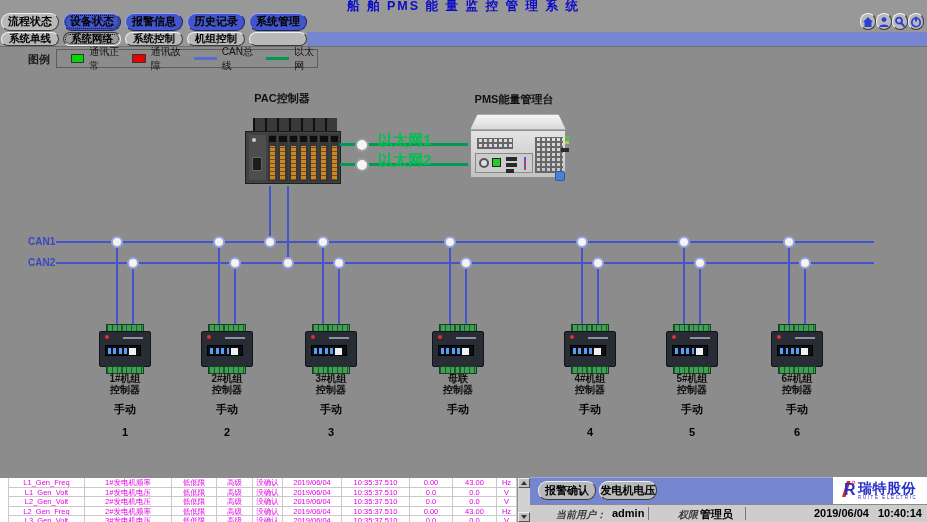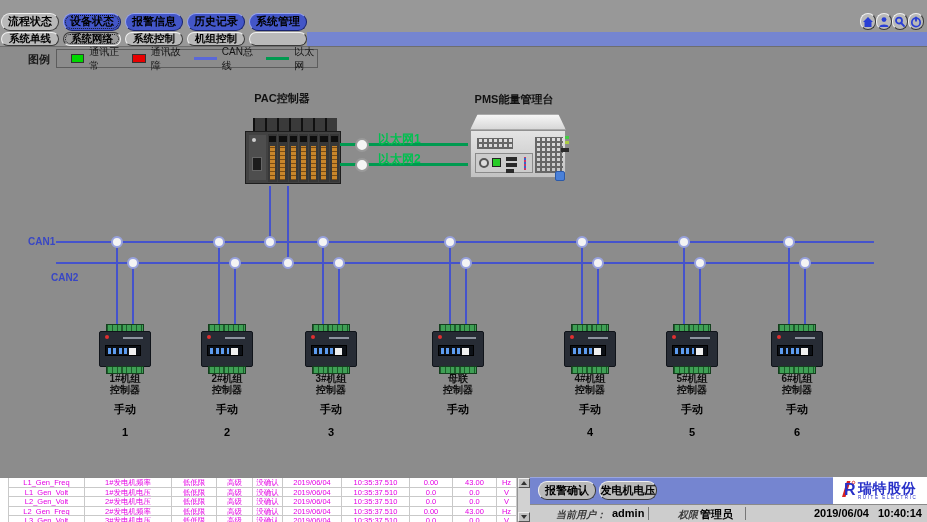--- a/index.html
+++ b/index.html
@@ -35,21 +35,21 @@
   .lg-text{font-size:10px;color:#141414;}
 
   
   .hline{position:absolute;background:#4553cc;height:2px;}
   .vline{position:absolute;background:#4553cc;width:2px;}
   .ethline{position:absolute;background:#009a50;height:3px;}
   .node{position:absolute;width:12px;height:12px;border-radius:50%;background:#f4f4f4;
         border:2px solid #98a2de;transform:translate(-50%,-50%);}
   .eth-node{width:14px;height:14px;border-color:#9a9a9a;}
   .canlabel{position:absolute;font-size:10px;font-weight:bold;color:#3947c4;}
-  .ethlabel{position:absolute;font-size:12px;font-weight:bold;color:#00c050;}
+  .ethlabel{position:absolute;font-size:15px;font-weight:bold;color:#00c050;}
   .devlabel{position:absolute;font-size:11px;font-weight:bold;color:#111;transform:translateX(-50%);white-space:nowrap;}
 
   
   #pac{position:absolute;left:245px;top:116px;width:96px;height:72px;}
   .pac-top{position:absolute;left:8px;top:2px;width:84px;height:14px;background:#242424;
            background-image:repeating-linear-gradient(90deg,#101010 0 2px,#3a3a3a 2px 12px);}
   .pac-body{position:absolute;left:0;top:15px;width:96px;height:53px;background:#424242;border:1px solid #1d1d1d;}
   .pac-psu{position:absolute;left:3px;top:3px;width:17px;height:45px;background:#4e4e4e;}
   .pac-psu-led{position:absolute;left:3px;top:3px;width:4px;height:4px;background:#cfcfcf;border-radius:50%;}
   .pac-psu-conn{position:absolute;left:3px;top:22px;width:10px;height:14px;background:#1c1c1c;border:1px solid #666;}
@@ -125,20 +125,21 @@
   .st-value{position:absolute;top:2px;font-size:11px;font-weight:bold;color:#000;}
   .st-sep{position:absolute;top:2px;width:1px;height:13px;background:#777;}
   #datetime{position:absolute;right:5px;top:2px;display:flex;gap:9px;font-size:11px;font-weight:bold;color:#000;}
 </style>
 </head>
 <body>
 
 <div id="app">
 
   <div id="topband"></div>
+  <div id="title">船 舶 PMS 能 量 监 控 管 理 系 统</div>
 
   <div class="mainbtn btn3d" style="left:1px;">流程状态</div>
   <div class="mainbtn btn3d btn-blue focus-dotted" style="left:63px;">设备状态</div>
   <div class="mainbtn btn3d btn-blue" style="left:125px;">报警信息</div>
   <div class="mainbtn btn3d btn-blue" style="left:187px;">历史记录</div>
   <div class="mainbtn btn3d btn-blue" style="left:249px;">系统管理</div>
 
   <div class="subbtn btn3d" style="left:1px;">系统单线</div>
   <div class="subbtn btn3d btn-sunken focus-dotted" style="left:63px;">系统网络</div>
   <div class="subbtn btn3d" style="left:125px;">系统控制</div>
@@ -263,21 +264,21 @@
   </div>
 
   <div class="ethline" style="left:340px;top:143px;width:128px;"></div>
   <div class="ethline" style="left:340px;top:163px;width:128px;"></div>
   <div class="ethlabel" style="left:378px;top:131px;">以太网1</div>
   <div class="ethlabel" style="left:378px;top:151px;">以太网2</div>
   <div class="node eth-node" style="left:362px;top:144.5px;"></div>
   <div class="node eth-node" style="left:362px;top:164.5px;"></div>
 
   <div class="canlabel" style="left:28px;top:236px;">CAN1</div>
-  <div class="canlabel" style="left:28px;top:272px;margin-left:23px;">CAN2</div>
+  <div class="canlabel" style="left:28px;top:257px;">CAN2</div>
   <div class="hline" style="left:56px;top:241px;width:818px;"></div>
   <div class="hline" style="left:56px;top:262px;width:818px;"></div>
 
   <div class="vline" style="left:269px;top:186px;height:57px;"></div>
   <div class="vline" style="left:287px;top:186px;height:78px;"></div>
   <div class="node" style="left:270px;top:242px;"></div>
   <div class="node" style="left:288px;top:263px;"></div>
 
   <div class="vline" style="left:116px;top:242px;height:84px;"></div>
   <div class="vline" style="left:132px;top:263px;height:63px;"></div>

